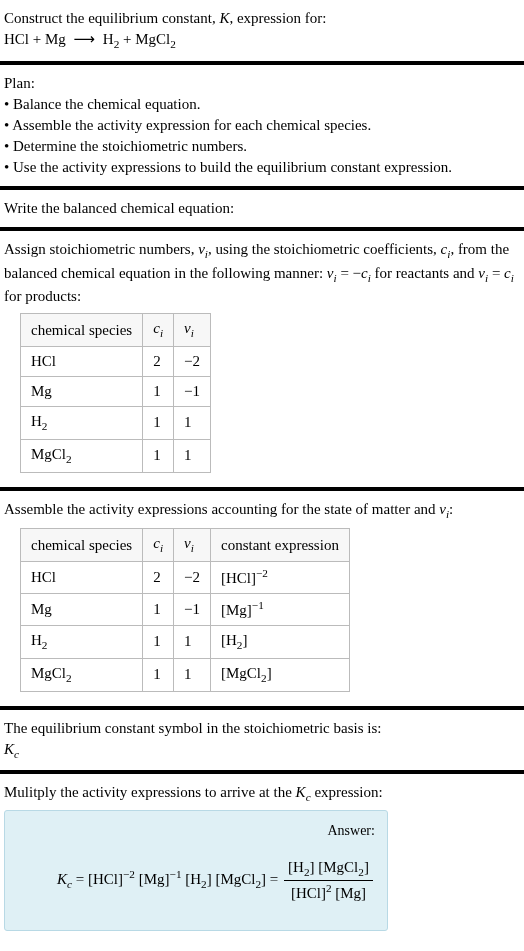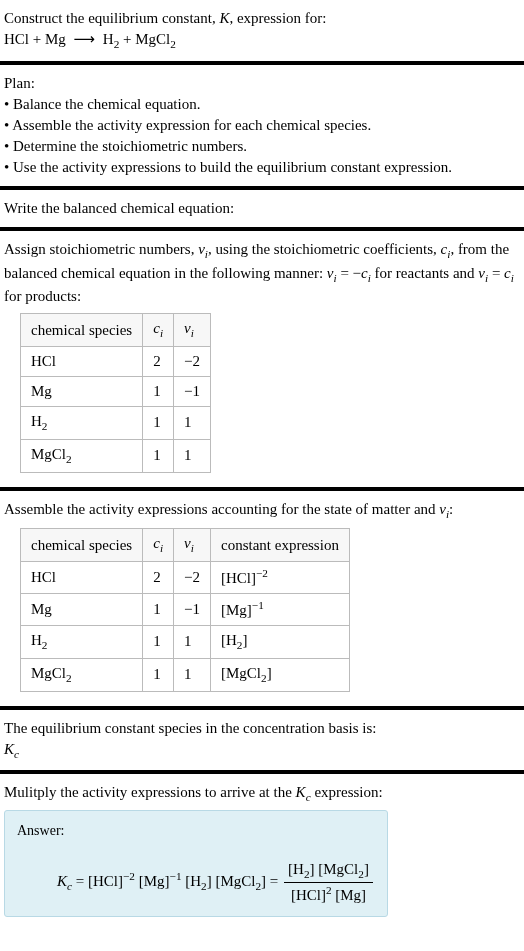--- a/index.html
+++ b/index.html
@@ -34,26 +34,26 @@
   }
   th { background: #f7f7f7; }
   .answer-box {
     background: #dff0f5;
     border: 1px solid #b8d9e5;
     border-radius: 3px;
     padding: 10px 12px;
     display: inline-block;
     margin-top: 4px;
   }
-  .answer-label { font-size: 14px; margin-bottom: 18px; }
+  .answer-label { font-size: 14px; margin-bottom: 0; text-align: right; }
   .frac {
     display: inline-block;
     vertical-align: middle;
     text-align: center;
-    margin: 0 2px;
+    margin: 16px 2px;
   }
   .frac .num { display: block; border-bottom: 1px solid #000; padding: 0 4px; }
   .frac .den { display: block; padding: 0 4px; }
   .eq-indent { padding-left: 40px; }
   .nowrap { white-space: nowrap; }
 </style>
 </head>
 <body>
 
 <div class="section first">
@@ -146,21 +146,21 @@
       <td>MgCl<span class="sub">2</span></td>
       <td>1</td>
       <td>1</td>
       <td>[MgCl<span class="sub">2</span>]</td>
     </tr>
   </tbody>
     </table>
 </div>
 
 <div class="section">
-  <div>The equilibrium constant species in the concentration basis is:</div>
+  <div>The equilibrium constant symbol in the stoichiometric basis is:</div>
   <div><span class="italic">K<span class="sub">c</span></span></div>
 </div>
 
 <div class="section">
   <div>
     Mulitply the activity expressions to arrive at the <span class="italic">K<span class="sub">c</span></span> expression:
   </div>
   <div class="answer-box">
     <div class="answer-label">Answer:</div>
     <div class="eq-indent nowrap">

